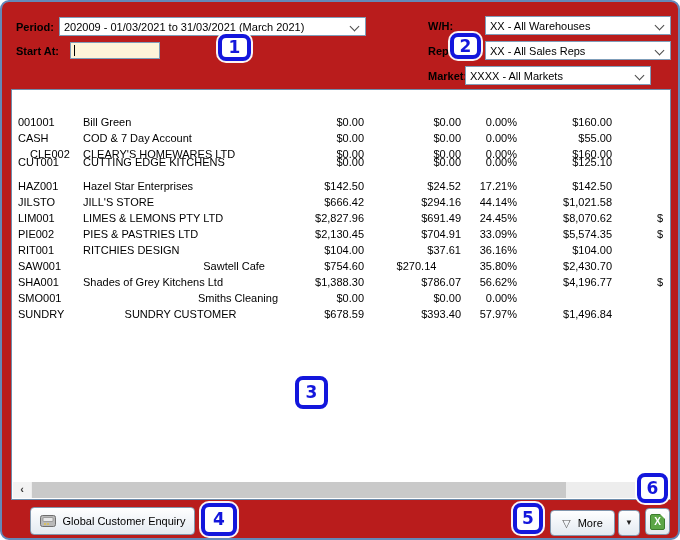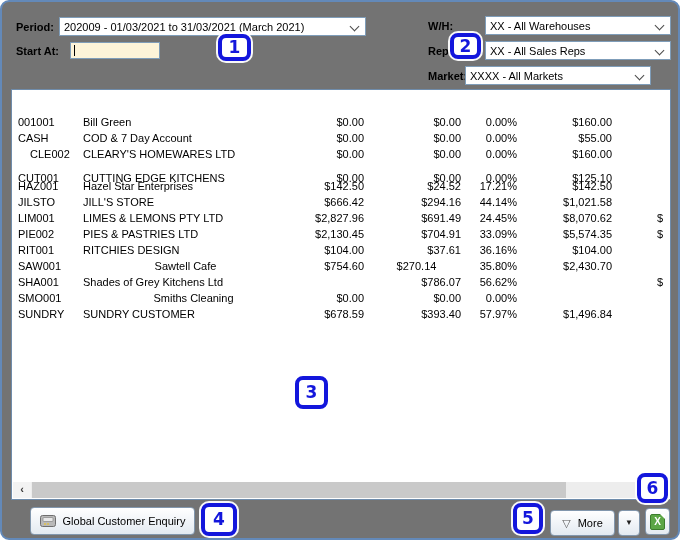--- a/index.html
+++ b/index.html
@@ -3,21 +3,21 @@
 <meta charset="utf-8">
 <style>
   html,body { margin:0; padding:0; }
   body {
     width:680px; height:540px; position:relative; background:#ffffff;
     font-family:"Liberation Sans", sans-serif; font-size:11px; color:#000;
     overflow:hidden;
   }
   .window {
     position:absolute; left:0; top:0; width:680px; height:540px;
-    background:#737373; border:2px solid #6389b9; border-radius:9px;
+    background:#b91c1c; border:2px solid #6389b9; border-radius:9px;
     box-sizing:border-box;
   }
   .lbl { position:absolute; font-weight:bold; font-size:11px; white-space:nowrap; }
   .combo {
     position:absolute; height:19px; background:#fff; border:1px solid #7f9db9;
     box-sizing:border-box; display:flex; align-items:center; padding:0 18px 0 4px;
     font-size:11px; white-space:nowrap; overflow:hidden; cursor:default;
   }
   .chev {
     position:absolute; right:7px; top:5px; width:6px; height:6px;
@@ -159,21 +159,21 @@
         </div>
         <div class="trow" style="top: 32px;">
           <span class="tcell" style="left: 0px; width: 65px; text-align: left; padding-left: 18px;">CLE002</span>
           <span class="tcell" style="left: 65px; width: 201px; text-align: left; padding-left: 6px;">CLEARY'S HOMEWARES LTD</span>
           <span class="tcell" style="left: 266px; width: 94px; text-align: right; padding-right: 8px;">$0.00</span>
           <span class="tcell" style="left: 360px; width: 97px; text-align: right; padding-right: 8px;">$0.00</span>
           <span class="tcell" style="left: 457px; width: 56px; text-align: right; padding-right: 8px;">0.00%</span>
           <span class="tcell" style="left: 513px; width: 95px; text-align: right; padding-right: 8px;">$160.00</span>
           <span class="tcell" style="left: 608px; width: 50px; text-align: left; padding-left: 37px;"></span>
         </div>
-        <div class="trow" style="top: 56px;">
+        <div class="trow" style="top: 40px;">
           <span class="tcell" style="left: 0px; width: 65px; text-align: left; padding-left: 6px;">CUT001</span>
           <span class="tcell" style="left: 65px; width: 201px; text-align: left; padding-left: 6px;">CUTTING EDGE KITCHENS</span>
           <span class="tcell" style="left: 266px; width: 94px; text-align: right; padding-right: 8px;">$0.00</span>
           <span class="tcell" style="left: 360px; width: 97px; text-align: right; padding-right: 8px;">$0.00</span>
           <span class="tcell" style="left: 457px; width: 56px; text-align: right; padding-right: 8px;">0.00%</span>
           <span class="tcell" style="left: 513px; width: 95px; text-align: right; padding-right: 8px;">$125.10</span>
           <span class="tcell" style="left: 608px; width: 50px; text-align: left; padding-left: 37px;"></span>
         </div>
         <div class="trow" style="top: 64px;">
           <span class="tcell" style="left: 0px; width: 65px; text-align: left; padding-left: 6px;">HAZ001</span>
@@ -215,45 +215,47 @@
           <span class="tcell" style="left: 0px; width: 65px; text-align: left; padding-left: 6px;">RIT001</span>
           <span class="tcell" style="left: 65px; width: 201px; text-align: left; padding-left: 6px;">RITCHIES DESIGN</span>
           <span class="tcell" style="left: 266px; width: 94px; text-align: right; padding-right: 8px;">$104.00</span>
           <span class="tcell" style="left: 360px; width: 97px; text-align: right; padding-right: 8px;">$37.61</span>
           <span class="tcell" style="left: 457px; width: 56px; text-align: right; padding-right: 8px;">36.16%</span>
           <span class="tcell" style="left: 513px; width: 95px; text-align: right; padding-right: 8px;">$104.00</span>
           <span class="tcell" style="left: 608px; width: 50px; text-align: left; padding-left: 37px;"></span>
         </div>
         <div class="trow" style="top: 144px;">
           <span class="tcell" style="left: 0px; width: 65px; text-align: left; padding-left: 6px;">SAW001</span>
-          <span class="tcell" style="left: 70px; width: 201px; text-align: center; padding-left: 6px;">Sawtell Cafe</span>
+          <span class="tcell" style="left: 52px; width: 201px; text-align: right; padding-left: 6px;">Sawtell Cafe</span>
           <span class="tcell" style="left: 266px; width: 94px; text-align: right; padding-right: 8px;">$754.60</span>
           <span class="tcell" style="left: 360px; width: 97px; text-align: center; padding-right: 8px;">$270.14</span>
           <span class="tcell" style="left: 457px; width: 56px; text-align: right; padding-right: 8px;">35.80%</span>
           <span class="tcell" style="left: 513px; width: 95px; text-align: right; padding-right: 8px;">$2,430.70</span>
           <span class="tcell" style="left: 608px; width: 50px; text-align: left; padding-left: 37px;"></span>
         </div>
         <div class="trow" style="top: 160px;">
           <span class="tcell" style="left: 0px; width: 65px; text-align: left; padding-left: 6px;">SHA001</span>
           <span class="tcell" style="left: 65px; width: 201px; text-align: left; padding-left: 6px;">Shades of Grey Kitchens Ltd</span>
+          <span class="tcell" style="left: 266px; width: 94px; text-align: right; padding-right: 8px;">$1,388.30</span>
           <span class="tcell" style="left: 360px; width: 97px; text-align: right; padding-right: 8px;">$786.07</span>
           <span class="tcell" style="left: 457px; width: 56px; text-align: right; padding-right: 8px;">56.62%</span>
+          <span class="tcell" style="left: 513px; width: 95px; text-align: right; padding-right: 8px;">$4,196.77</span>
           <span class="tcell" style="left: 608px; width: 50px; text-align: left; padding-left: 37px;">$</span>
         </div>
         <div class="trow" style="top: 176px;">
           <span class="tcell" style="left: 0px; width: 65px; text-align: left; padding-left: 6px;">SMO001</span>
-          <span class="tcell" style="left: 78px; width: 201px; text-align: center; padding-left: 6px;">Smiths Cleaning</span>
+          <span class="tcell" style="left: 65px; width: 201px; text-align: right; padding-left: 6px;">Smiths Cleaning</span>
           <span class="tcell" style="left: 266px; width: 94px; text-align: right; padding-right: 8px;">$0.00</span>
           <span class="tcell" style="left: 360px; width: 97px; text-align: right; padding-right: 8px;">$0.00</span>
           <span class="tcell" style="left: 457px; width: 56px; text-align: right; padding-right: 8px;">0.00%</span>
           <span class="tcell" style="left: 608px; width: 50px; text-align: left; padding-left: 37px;"></span>
         </div>
         <div class="trow" style="top: 192px;">
           <span class="tcell" style="left: 0px; width: 65px; text-align: left; padding-left: 6px;">SUNDRY</span>
-          <span class="tcell" style="left: 65px; width: 201px; text-align: left; padding-left: 6px;">SUNDRY CUSTOMER</span>
+          <span class="tcell" style="left: 65px; width: 201px; text-align: center; padding-left: 6px;">SUNDRY CUSTOMER</span>
           <span class="tcell" style="left: 266px; width: 94px; text-align: right; padding-right: 8px;">$678.59</span>
           <span class="tcell" style="left: 360px; width: 97px; text-align: right; padding-right: 8px;">$393.40</span>
           <span class="tcell" style="left: 457px; width: 56px; text-align: right; padding-right: 8px;">57.97%</span>
           <span class="tcell" style="left: 513px; width: 95px; text-align: right; padding-right: 8px;">$1,496.84</span>
           <span class="tcell" style="left: 608px; width: 50px; text-align: left; padding-left: 37px;"></span>
         </div>
       </div>
     <div class="hscroll">
       <span class="scroll-arrow" style="left:0;">‹</span>
       <span class="hthumb"></span>

